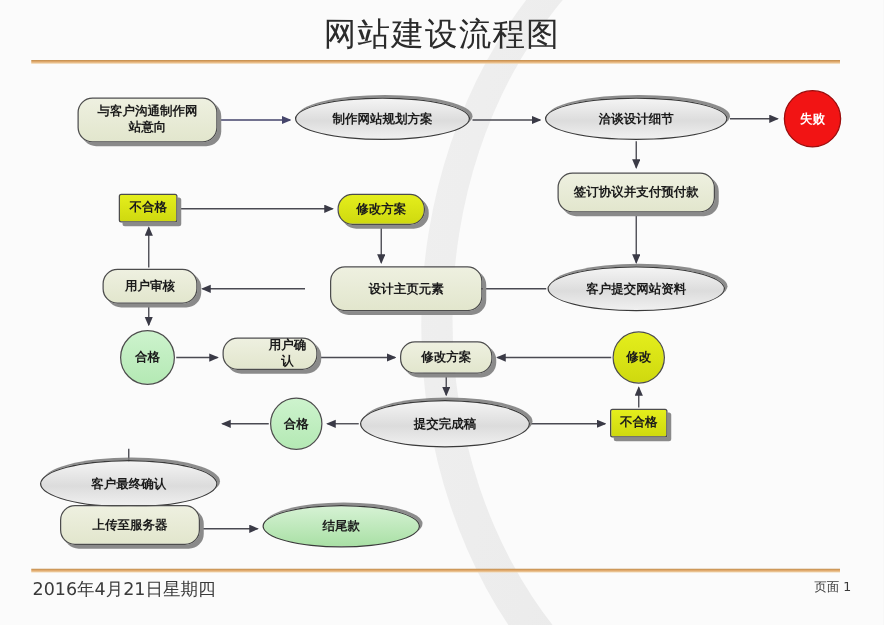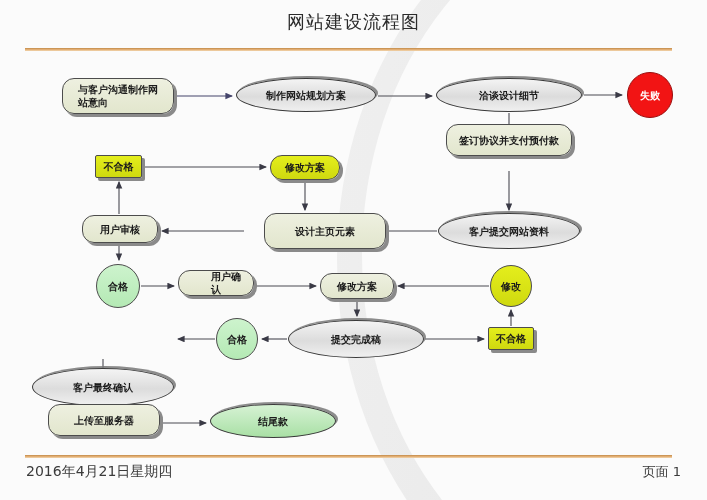--- a/index.html
+++ b/index.html
@@ -36,21 +36,21 @@
     border-radius: 50%;
     background: #fbfbfb;
     z-index: 0;
   }
   .title {
     position: absolute;
     left: 0;
     top: 10px;
     width: 707px;
     text-align: center;
-    font-size: 18px;
+    font-size: 26px;
     color: #2b2b2b;
     font-family: "DejaVu Serif", "Liberation Serif", serif;
     letter-spacing: 1px;
     z-index: 5;
   }
   .rule {
     position: absolute;
     left: 25px;
     width: 647px;
     height: 3px;
@@ -64,36 +64,37 @@
     left: 26px;
     top: 463px;
     font-size: 14px;
     color: #3a3a3a;
     z-index: 5;
   }
   .footer-page {
     position: absolute;
     right: 26px;
     top: 463px;
-    font-size: 13px;
+    font-size: 10px;
     color: #3a3a3a;
     z-index: 5;
   }
   #edges {
     position: absolute;
     left: 0; top: 0;
     width: 707px; height: 500px;
     z-index: 2;
   }
   .node {
     position: absolute;
     z-index: 3;
     display: flex;
     align-items: center;
     justify-content: center;
+    text-align: center;
     font-size: 10px;
     line-height: 13px;
     color: #1b1b1b;
     box-sizing: border-box;
     font-weight: bold;
   }
   .node .lbl { padding: 0 4px; }
   
   .rrect {
     border-radius: 12px;
@@ -177,21 +178,21 @@
   </div>
 
   <div class="node ellipse fill-gray" style="left:236px; top:78px; width:140px; height:34px;">
     <span class="lbl">制作网站规划方案</span>
   </div>
 
   <div class="node circle fill-red" style="left:627px; top:72px; width:46px; height:46px;">
     <span class="lbl">失败</span>
   </div>
 
-  <div class="node rrect fill-olive" style="left:446px; top:124px; width:126px; height:32px;">
+  <div class="node rrect fill-olive" style="left:446px; top:138px; width:126px; height:32px;">
     <span class="lbl">签订协议并支付预付款</span>
   </div>
 
   <div class="node ellipse fill-gray" style="left:438px; top:213px; width:142px; height:36px;">
     <span class="lbl">客户提交网站资料</span>
   </div>
 
   <div class="node rect fill-yellow" style="left:95px; top:155px; width:47px; height:23px;">
     <span class="lbl">不合格</span>
   </div>

